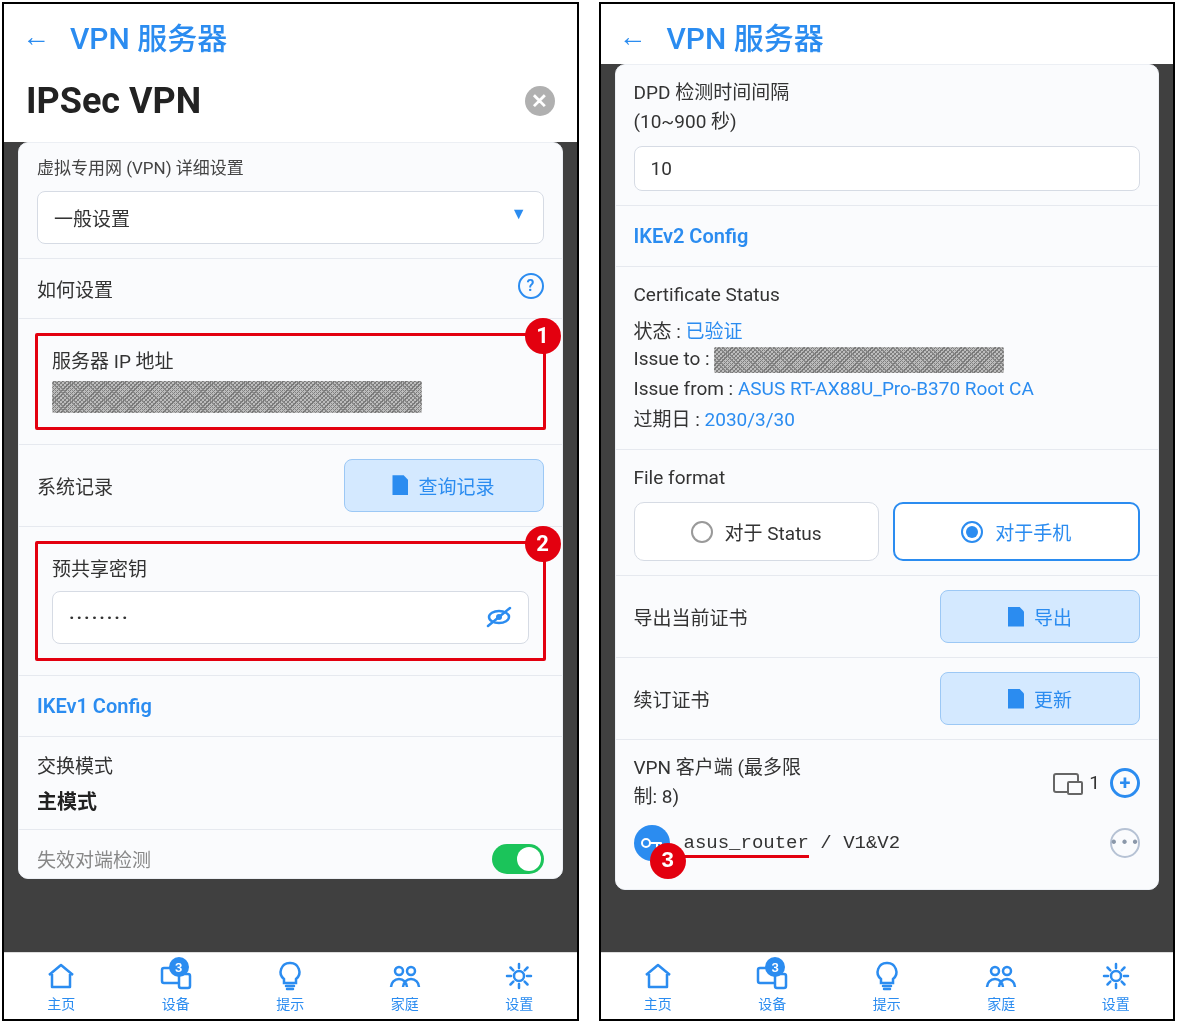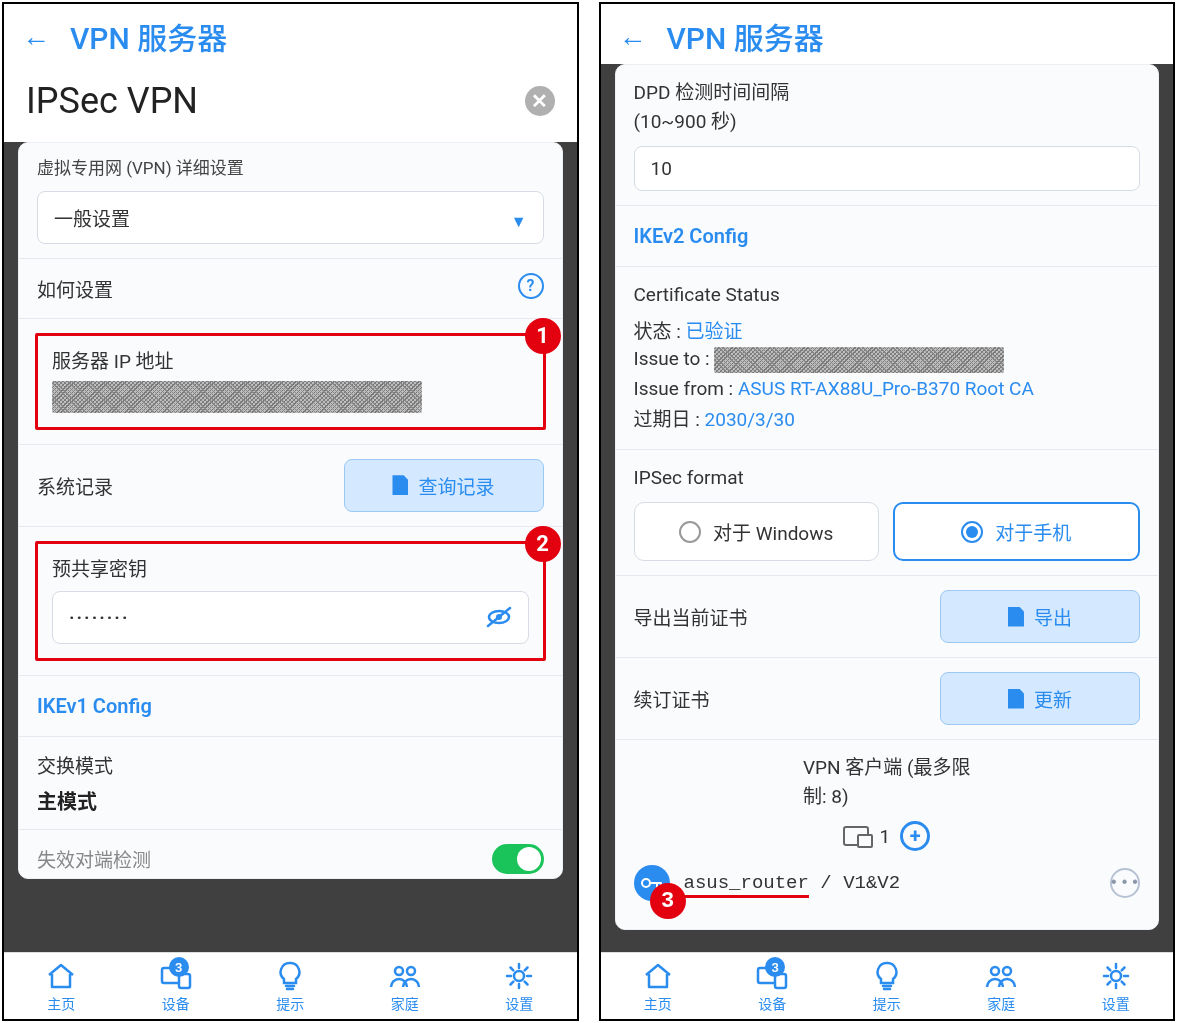--- a/index.html
+++ b/index.html
@@ -38,21 +38,21 @@
     font-weight: 500;
   }
   .page-title-row {
     display: flex;
     align-items: center;
     justify-content: space-between;
     padding: 16px 22px 20px 22px;
   }
   .page-title {
     font-size: 36px;
-    font-weight: 400;
+    font-weight: 700;
     color: #222;
   }
   .close-icon {
     width: 30px; height: 30px;
     border-radius: 50%;
     background: #b0b0b0;
     color: #fff;
     display: flex;
     align-items: center;
     justify-content: center;
@@ -92,21 +92,21 @@
     font-size: 19px;
     color: #333;
     line-height: 1.5;
   }
   .select-box {
     border: 1px solid #d6dbe4;
     border-radius: 8px;
     padding: 12px 16px;
     background: #fff;
     display: flex;
-    align-items: flex-end;
+    align-items: flex-start;
     justify-content: space-between;
     font-size: 19px;
     color: #333;
   }
   .chevron-down {
     color: #2b8cf0;
     font-size: 16px;
   }
   .help-icon {
     position: absolute;
@@ -263,21 +263,20 @@
     content: "";
     width: 12px; height: 12px;
     background: #2b8cf0;
     border-radius: 50%;
   }
   .client-header {
     display: flex;
     align-items: center;
     justify-content: space-between;
     gap: 10px;
-    flex-direction: column;
   }
   .client-header-label {
     font-size: 19px;
     color: #333;
     line-height: 1.5;
     max-width: 260px;
   }
   .device-count {
     display: flex;
     align-items: center;
@@ -559,25 +558,25 @@
         </div>
         <div class="kv-line">
           <span>Issue from : </span><span class="link">ASUS RT-AX88U_Pro-B370 Root CA</span>
         </div>
         <div class="kv-line">
           <span>过期日 : </span><span class="link">2030/3/30</span>
         </div>
       </div>
 
       <div class="section">
-        <div class="label-sub">IPSec format</div>
+        <div class="label-sub">File format</div>
         <div class="radio-row">
           <div class="radio-btn">
             <span class="radio-circle"></span>
-            <span>对于 Windows</span>
+            <span>对于 Status</span>
           </div>
           <div class="radio-btn selected">
             <span class="radio-circle"></span>
             <span>对于手机</span>
           </div>
         </div>
       </div>
 
       <div class="section">
         <div class="inline-row">

